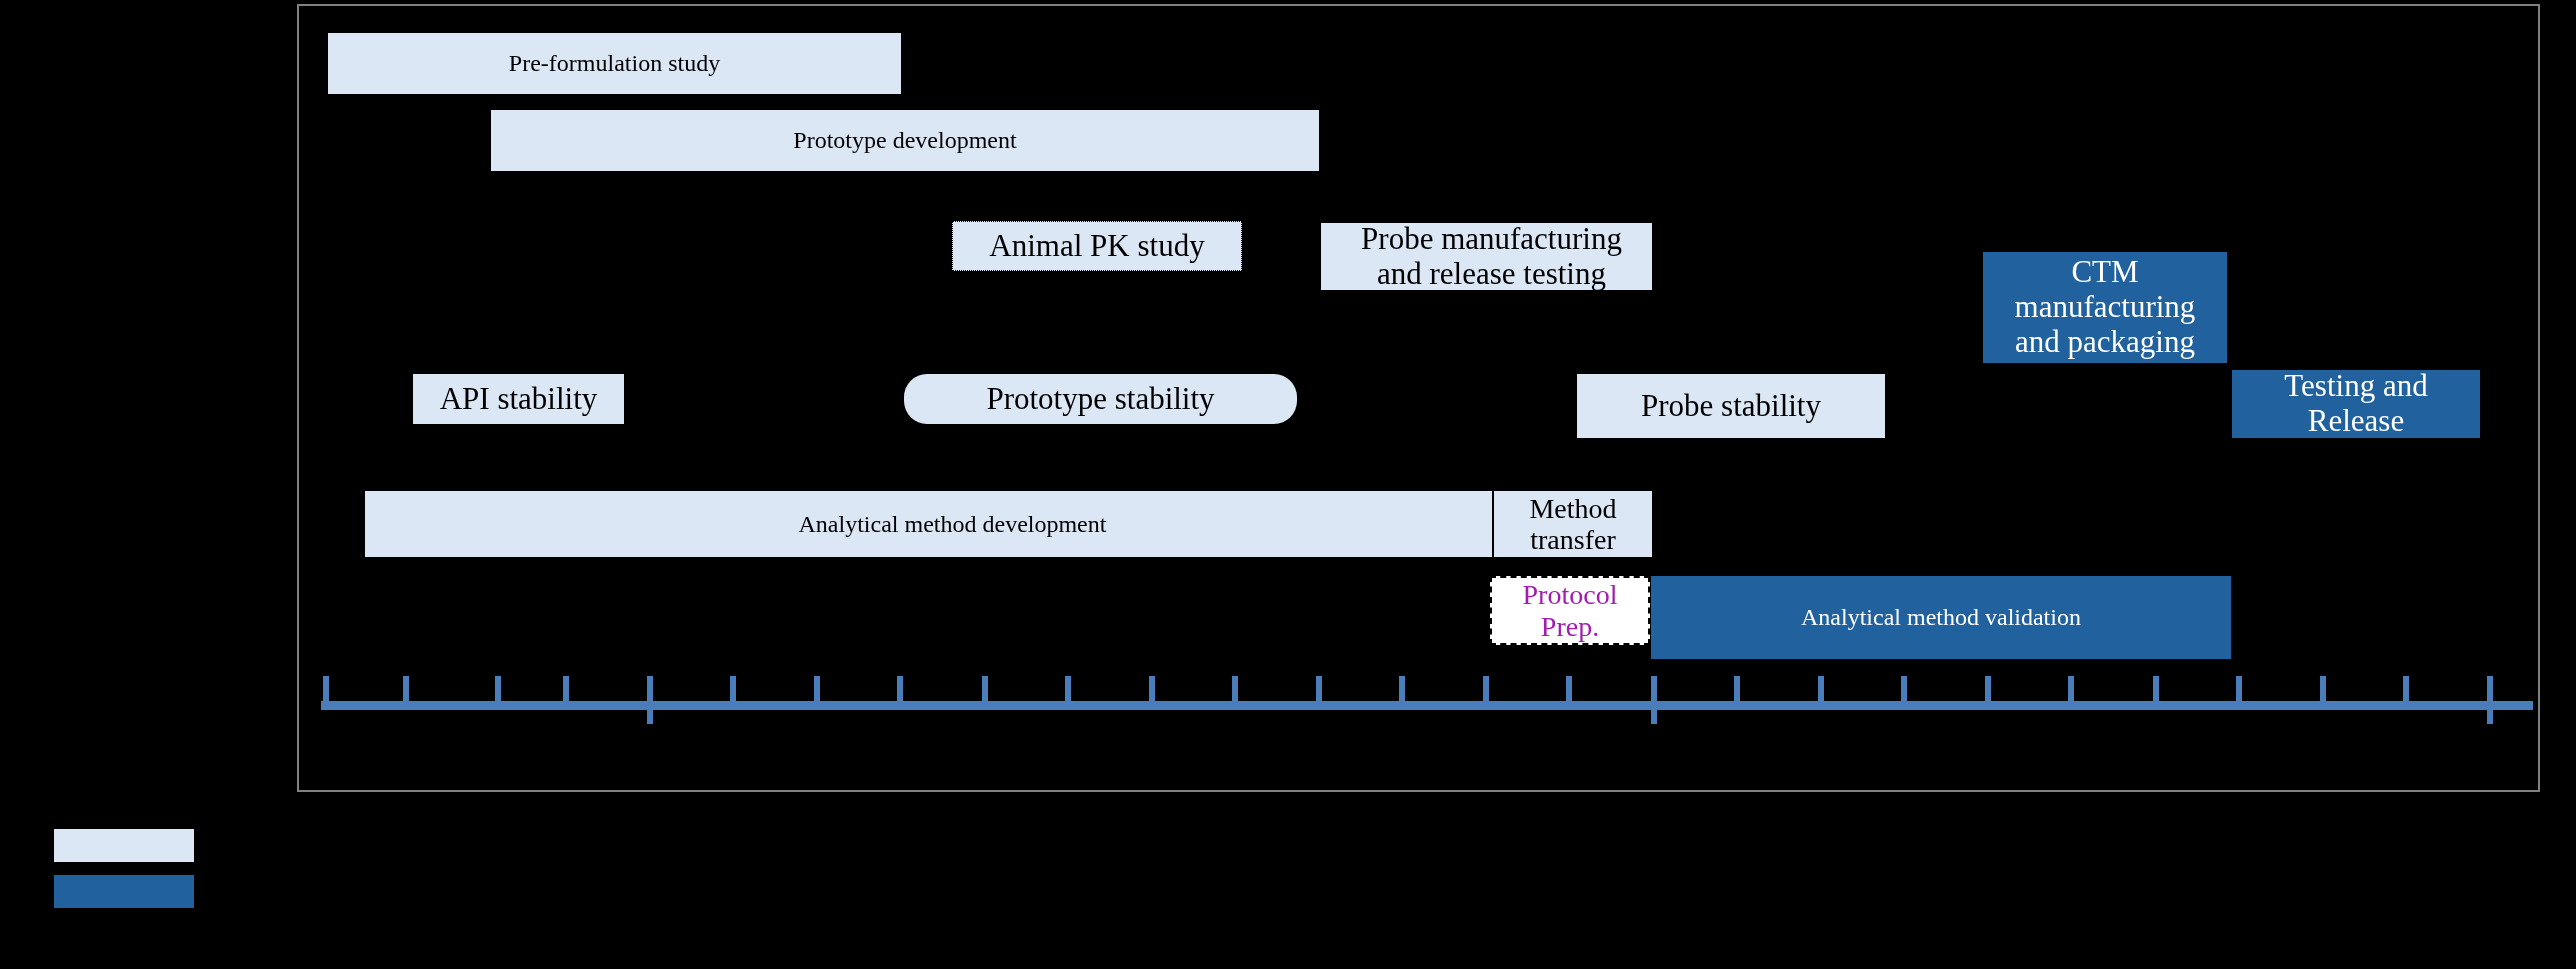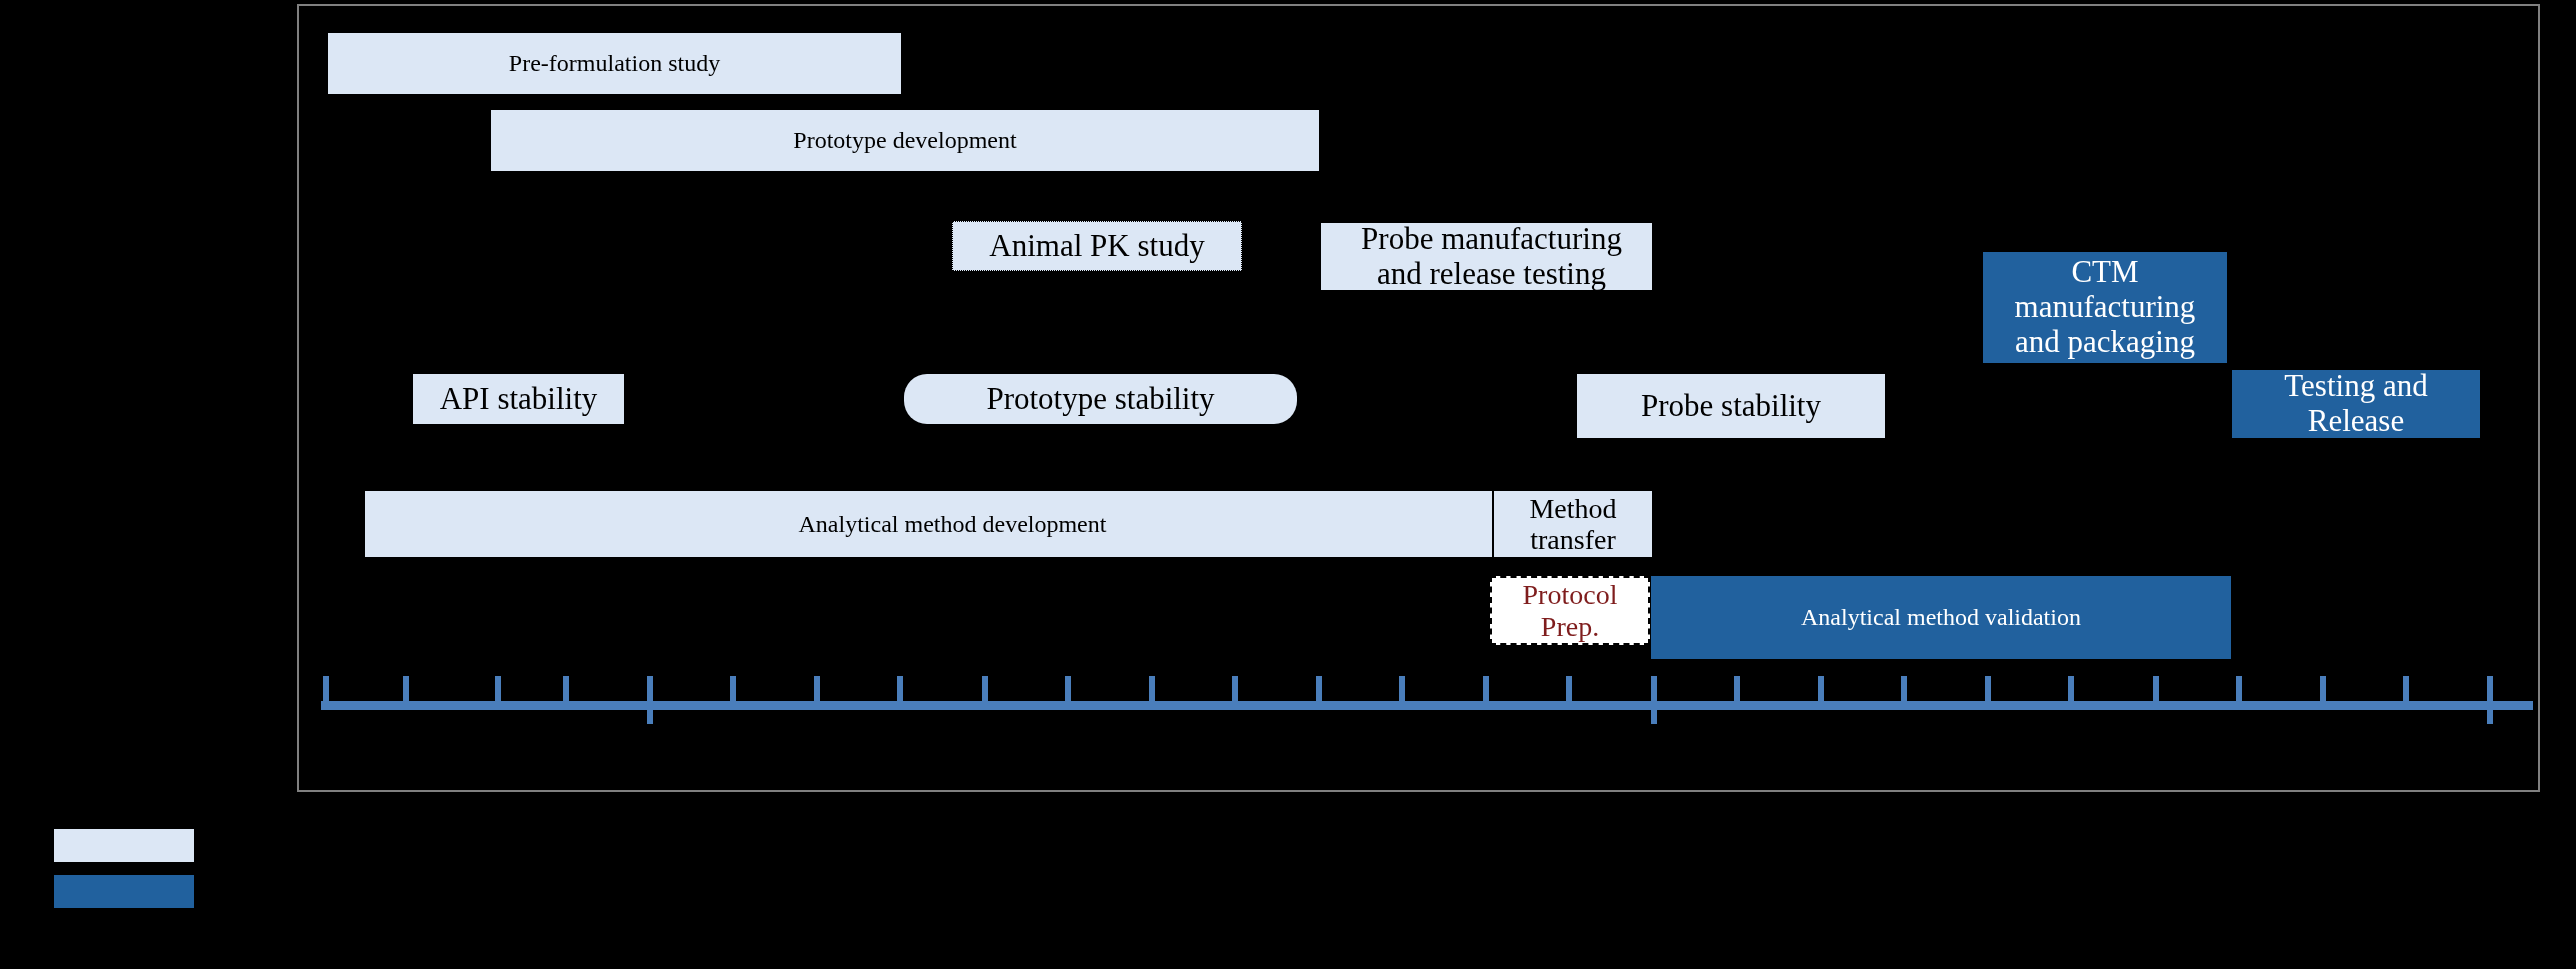--- a/index.html
+++ b/index.html
@@ -46,21 +46,21 @@
   .bar.light {
     background: #dce7f5;
     color: #000000;
   }
   .bar.dark {
     background: #21619e;
     color: #ffffff;
   }
   .bar.white {
     background: #ffffff;
-    color: #7f1d1d;
+    color: #a21caf;
   }
   .bar.dotted {
     border: 1.8px dotted #000000;
   }
   .bar.dashed {
     border: 2.3px dashed #000000;
   }
   .bar.leftrule {
     border-left: 2.9px solid #000000;
   }

